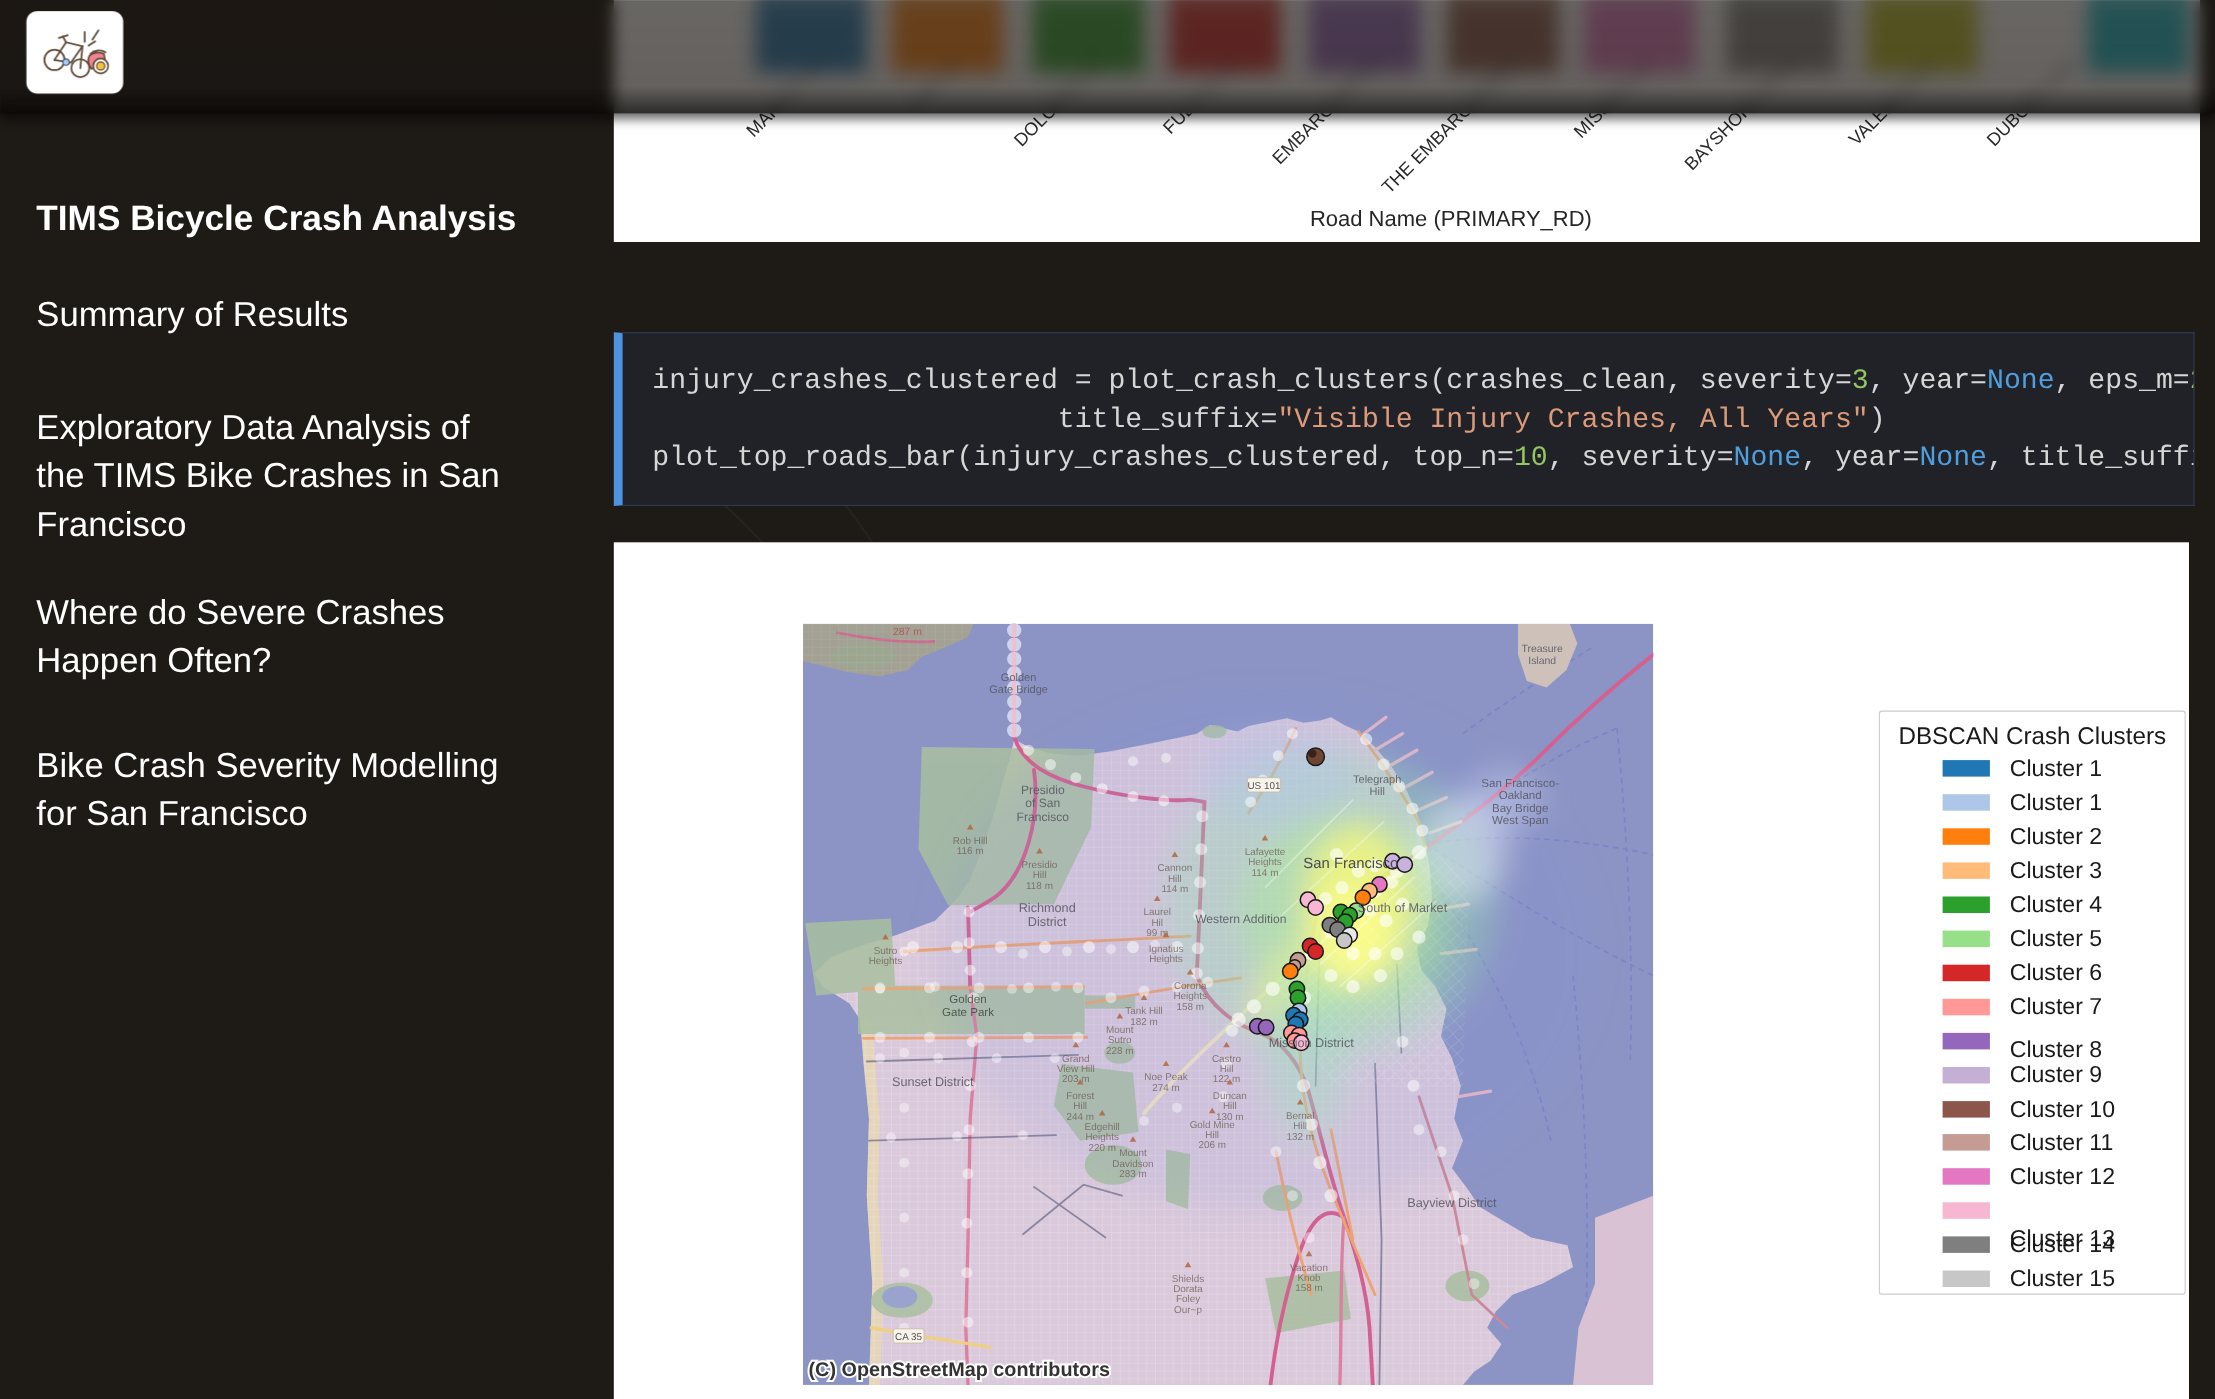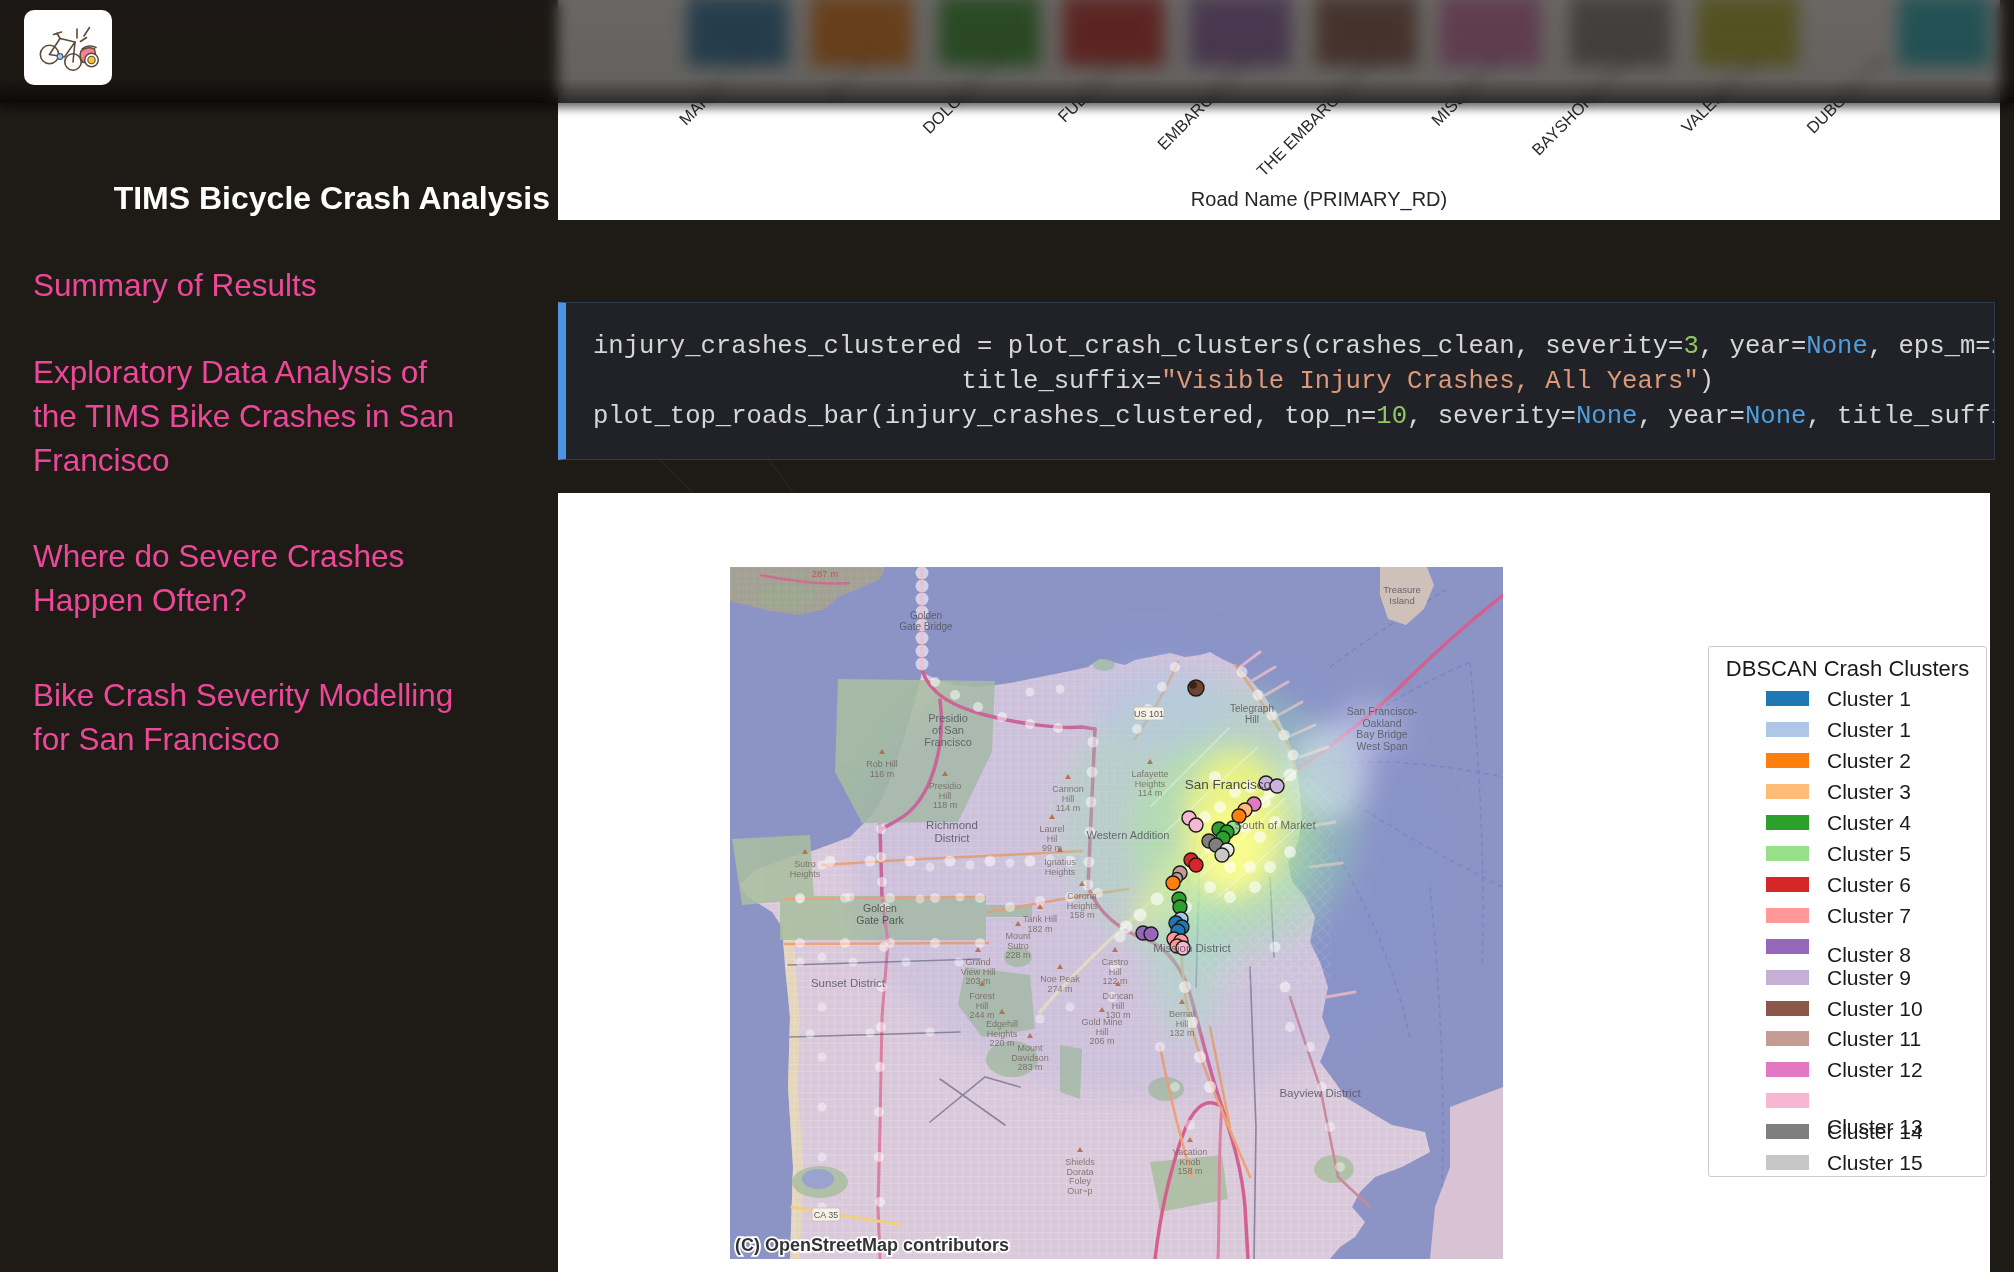--- a/index.html
+++ b/index.html
@@ -1,20 +1,20 @@
 <!DOCTYPE html>
 <html><head><meta charset="utf-8"><title>TIMS Bicycle Crash Analysis</title>
 <style>
 html,body{margin:0;padding:0;}
 body{width:2014px;height:1272px;background:#1e1a16;overflow:hidden;position:relative;
      font-family:"Liberation Sans",sans-serif;}
 .arc{position:absolute;border-radius:50%;border:2px solid rgba(255,255,255,0.04);}
 .sidebar{position:absolute;left:0;top:0;width:558px;height:1272px;background:#1e1a16;}
-.sb-title{position:absolute;left:50px;top:180px;width:500px;font-size:32px;font-weight:700;color:#ffffff;text-align:right;}
-.sb-item{position:absolute;left:33px;width:432px;font-size:31.5px;font-weight:400;color:#ec4899;line-height:44px;}
+.sb-title{position:absolute;left:33px;top:180px;width:500px;font-size:32px;font-weight:700;color:#ffffff;}
+.sb-item{position:absolute;left:33px;width:432px;font-size:31.5px;font-weight:400;color:#ffffff;line-height:44px;}
 .fig1{position:absolute;left:558px;top:0;width:1442px;height:220px;background:#ffffff;}
 .bars{position:absolute;left:0;top:0;width:1442px;height:66px;filter:blur(6px);}
 .bar{position:absolute;top:0;height:66px;opacity:0.88;}
 .tkwrap{position:absolute;left:0;top:103px;width:1442px;height:117px;overflow:hidden;}
 .tksmudge{position:absolute;left:0;top:0;width:1442px;height:103px;overflow:hidden;filter:blur(3px);opacity:0.5;}
 .tk{position:absolute;width:260px;text-align:right;font-size:16.5px;color:#2b2b2b;white-space:nowrap;
     transform:rotate(-45deg);transform-origin:100% 0;}
 .xlabel{position:absolute;left:40px;top:188px;width:1442px;text-align:center;font-size:20px;color:#262626;}
 .codecell{position:absolute;left:558px;top:302px;width:1437px;height:158px;background:#212227;
           border:1px solid #2d3b50;border-left:8px solid #4d93e0;box-sizing:border-box;overflow:hidden;}
@@ -33,21 +33,21 @@
         background:linear-gradient(180deg, rgba(27,23,19,0.66) 0%, rgba(27,23,19,0.68) 76%, rgba(10,8,6,0.86) 100%);
         backdrop-filter:blur(7px);-webkit-backdrop-filter:blur(7px);
         box-shadow:0 5px 9px rgba(5,4,3,0.6);}
 .logo{position:absolute;left:24px;top:10px;width:88px;height:75px;background:#ffffff;border-radius:10px;}
 </style></head><body>
 <div class="arc" style="left:-20px;top:290px;width:880px;height:880px;"></div>
 <div class="arc" style="left:60px;top:370px;width:720px;height:720px;"></div>
 <div class="sidebar">
 <div class="sb-title">TIMS Bicycle Crash Analysis</div>
 <div class="sb-item" style="top:263px">Summary of Results</div>
-<div class="sb-item" style="top:350px">Exploratory Data Analysis of the TIMS Bike Crashes in San Francisco</div>
+<div class="sb-item" style="top:366px">Exploratory Data Analysis of the TIMS Bike Crashes in San Francisco</div>
 <div class="sb-item" style="top:534px">Where do Severe Crashes Happen Often?</div>
 <div class="sb-item" style="top:673px">Bike Crash Severity Modelling for San Francisco</div>
 </div>
 <div class="fig1">
 <div class="bars">
 <div class="bar" style="left:129px;width:101px;background:#1f77b4"></div>
 <div class="bar" style="left:253px;width:101px;background:#ff7f0e"></div>
 <div class="bar" style="left:381px;width:101px;background:#2ca02c"></div>
 <div class="bar" style="left:505px;width:101px;background:#d62728"></div>
 <div class="bar" style="left:632px;width:101px;background:#9467bd"></div>

